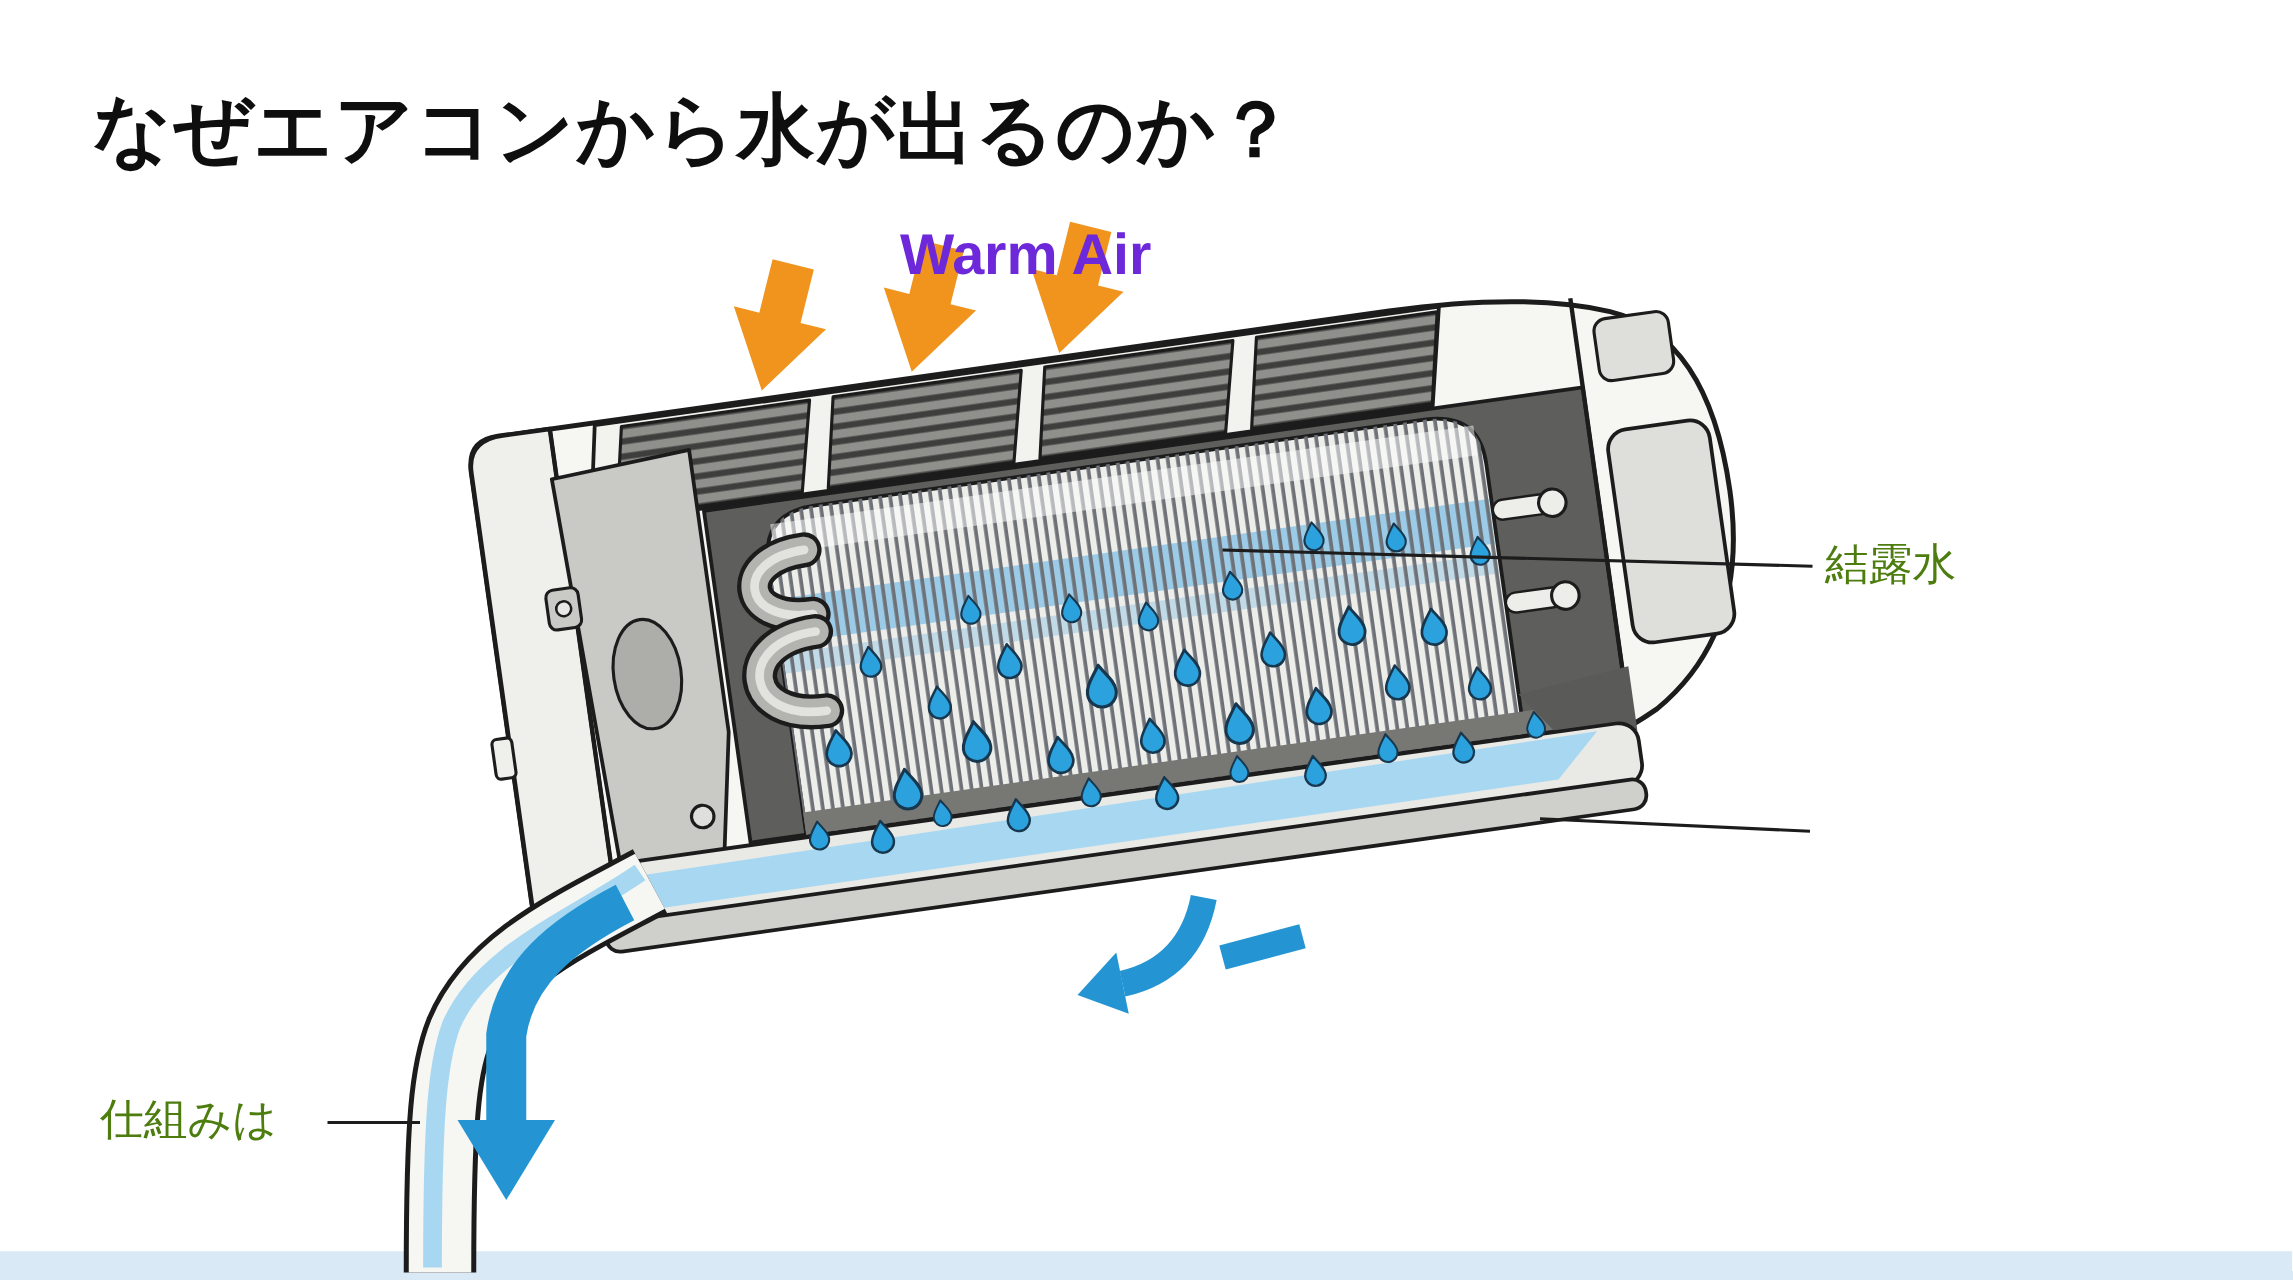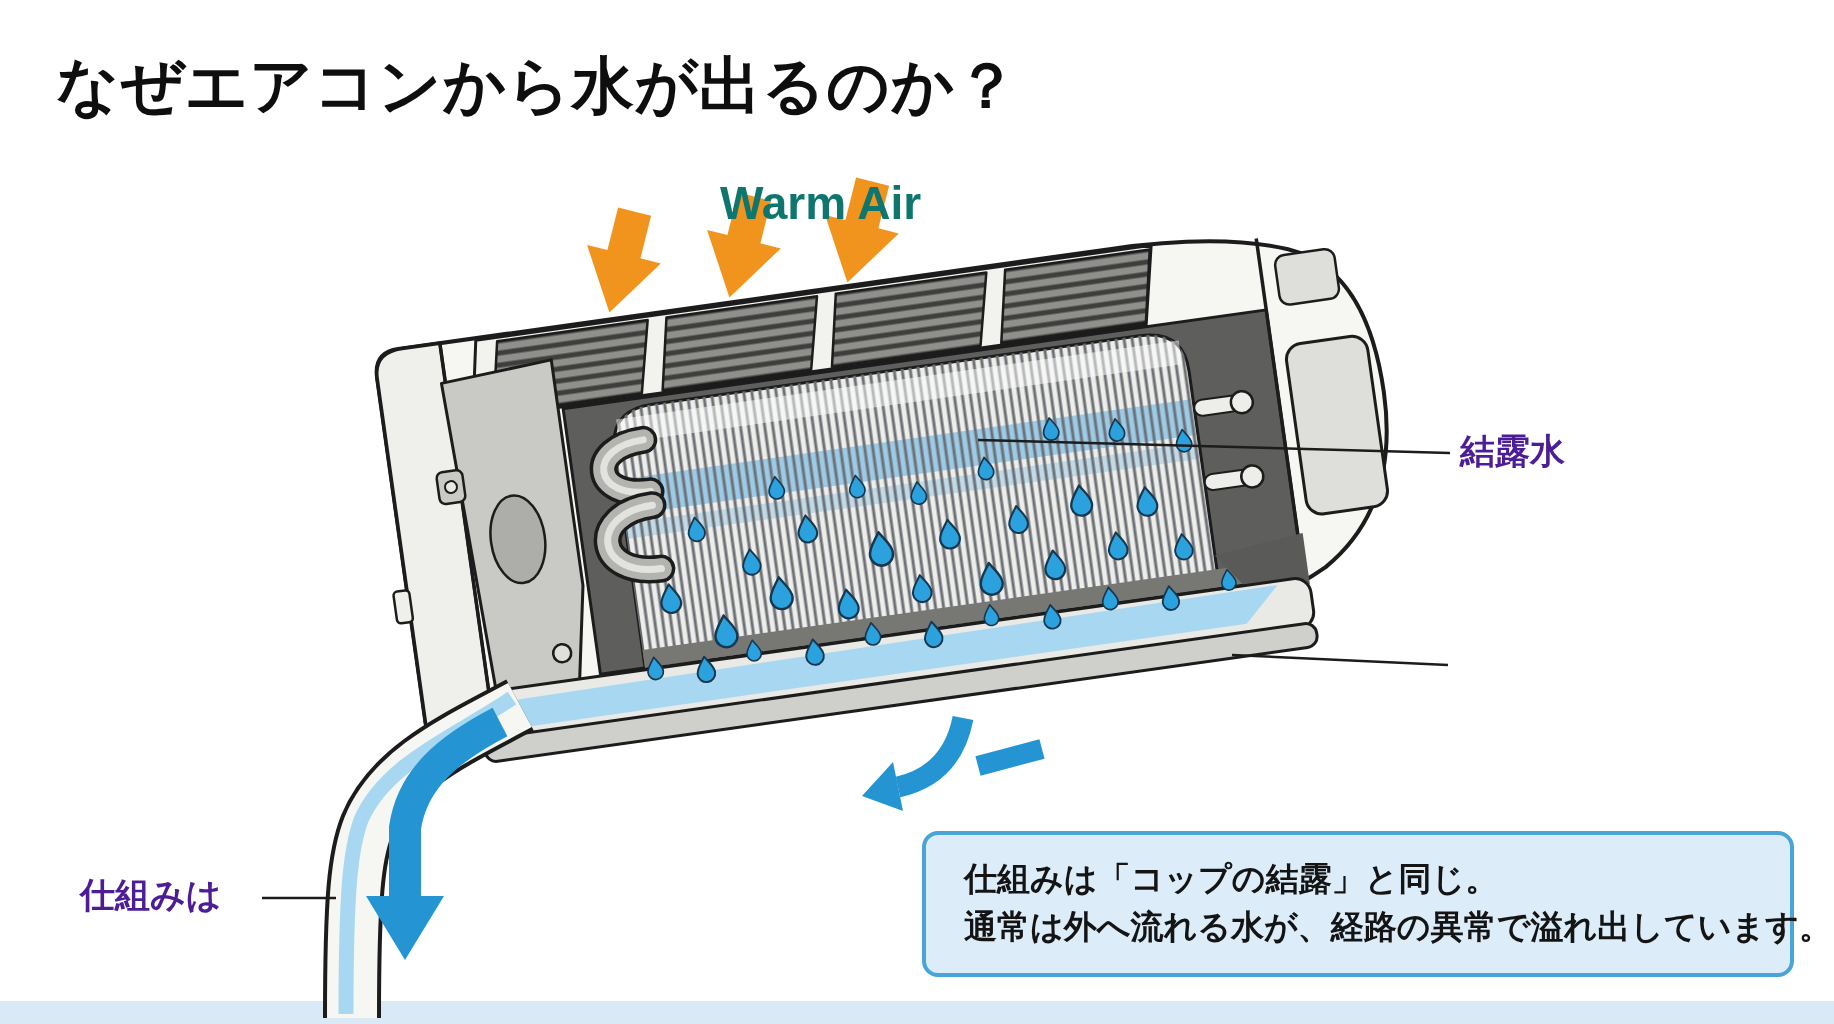--- a/index.html
+++ b/index.html
@@ -2,29 +2,29 @@
 <html><head>
 <meta charset="utf-8">
 <style>
   html,body{margin:0;padding:0;background:#ffffff;}
   .stage{
     position:relative;width:1834px;height:1024px;overflow:hidden;
     background:#ffffff;font-family:"Liberation Sans","DejaVu Sans",sans-serif;
   }
   .stage svg{position:absolute;left:0;top:0;}
   .page-title{
-    position:absolute;left:56px;top:44px;margin:0;
+    position:absolute;left:56px;top:44px;margin:18px;
     font-size:62px;font-weight:900;color:#0e0e0e;letter-spacing:1px;white-space:nowrap;
   }
   .warm-air{
     position:absolute;left:720px;top:176px;
-    font-size:46px;font-weight:800;color:#0f766e;white-space:nowrap;
+    font-size:46px;font-weight:800;color:#6d28d9;white-space:nowrap;
   }
   .part-label{
-    position:absolute;font-size:35px;font-weight:700;color:#4c1d95;white-space:nowrap;
+    position:absolute;font-size:35px;font-weight:400;color:#4d7c0f;white-space:nowrap;
   }
   .lbl-condensation{left:1460px;top:428px;}
   .lbl-pan{left:1460px;top:642px;}
   .lbl-hose{left:80px;top:872px;}
   .info-box{
     position:absolute;left:922px;top:831px;width:872px;height:146px;box-sizing:border-box;
     background:#DCEDF9;border:4px solid #49A5D8;border-radius:16px;
     padding:20px 38px;
   }
   .info-box p{
@@ -196,18 +196,14 @@
 
   <h1 class="page-title">なぜエアコンから水が出るのか？</h1>
 
   <div class="warm-air">Warm Air</div>
 
   <div class="part-label lbl-condensation">結露水</div>
 
 
   <div class="part-label lbl-hose">仕組みは</div>
 
-  <div class="info-box">
-    <p>仕組みは「コップの結露」と同じ。</p>
-    <p>通常は外へ流れる水が、経路の異常で溢れ出しています。</p>
-  </div>
 
 </div>
 
 </body></html>

